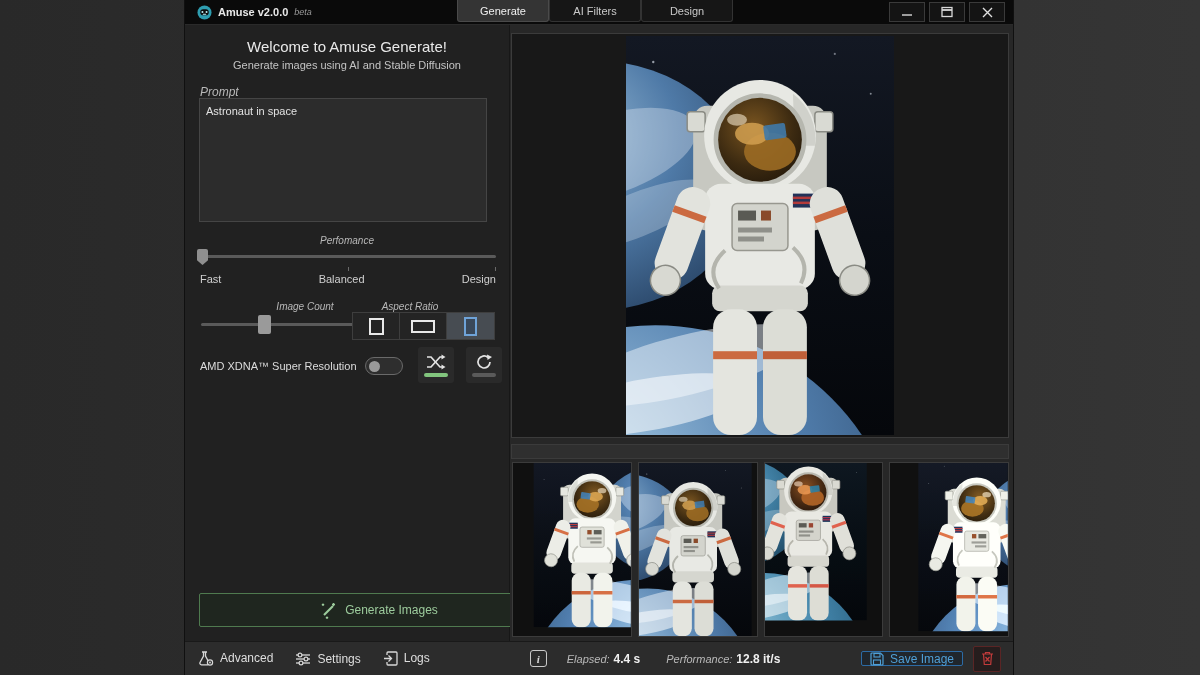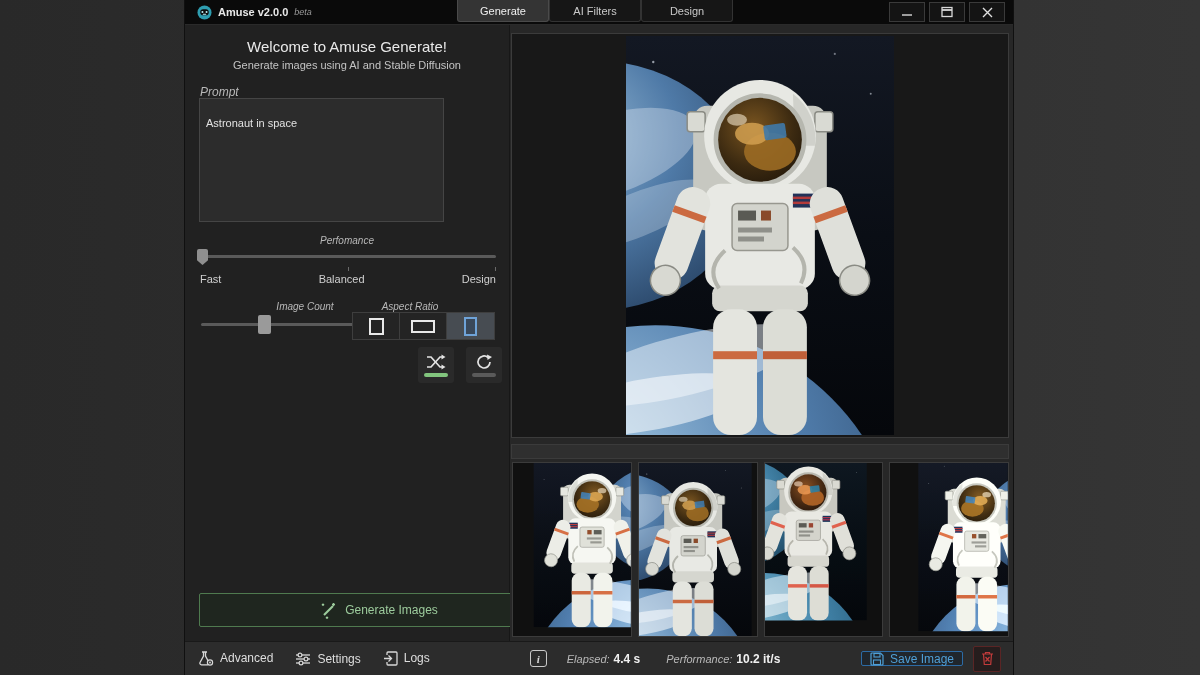--- a/index.html
+++ b/index.html
@@ -30,24 +30,24 @@
 
   
   .left-panel { position:absolute; left:0; top:25px; width:325px; height:616px;
                 background:#212121; border-right:1px solid #171717; }
   .welcome-title { position:absolute; left:0; right:0; top:13px; text-align:center;
                    color:#e9e9e9; font-size:15px; }
   .welcome-sub { position:absolute; left:0; right:0; top:34px; text-align:center;
                  color:#c4c4c4; font-size:11px; }
   .prompt-label { position:absolute; left:15px; top:60px; color:#b8b8b8;
                   font-size:12px; font-style:italic; }
-  .prompt-input { position:absolute; left:14px; top:73px; width:245px; height:124px;
+  .prompt-input { position:absolute; left:14px; top:73px; width:288px; height:124px;
                   background:#2c2c2c; border:1px solid #454545; color:#e2e2e2;
                   font-size:11px; font-family:"Liberation Sans",sans-serif;
-                  padding:18px 6px; resize:none; outline:none; }
+                  padding:6px 6px; resize:none; outline:none; }
 
   .perf-label { position:absolute; left:0; right:0; top:210px; text-align:center;
                 color:#b8b8b8; font-size:10px; font-style:italic; }
   .perf-track { position:absolute; left:15px; top:230px; width:296px; height:3px;
                 background:#5a5a5a; border-radius:2px; }
   .perf-thumb { position:absolute; left:12px; top:224px; width:11px; height:16px;
                 background:#8f8f8f; border-radius:2px 2px 1px 1px;
                 clip-path:polygon(0 0,100% 0,100% 70%,50% 100%,0 70%); }
   .perf-tick { position:absolute; top:242px; width:1px; height:4px; background:#6a6a6a; }
   .perf-names { position:absolute; left:15px; top:248px; width:296px; display:flex;
@@ -269,20 +269,26 @@
           <div class="shape-square"></div>
         </div>
         <div class="ratio-btn">
           <div class="shape-landscape"></div>
         </div>
         <div class="ratio-btn selected">
           <div class="shape-portrait"></div>
         </div>
       </div>
 
+      <div class="sr-row">
+        <span class="sr-label">AMD XDNA™ Super Resolution</span>
+        <div class="toggle">
+          <div class="toggle-knob"></div>
+        </div>
+      </div>
       <div class="iconbtn-row">
         <div class="icon-toggle">
           <svg width="20" height="16" viewBox="0 0 20 16">
             <path d="M1 3 h4 l9 10 h3" fill="none" stroke="#e4e4e4" stroke-width="1.7"></path>
             <path d="M1 13 h4 l9 -10 h3" fill="none" stroke="#e4e4e4" stroke-width="1.7"></path>
             <path d="M15.5 0.5 L19.5 3 L15.5 5.5 Z" fill="#e4e4e4"></path>
             <path d="M15.5 10.5 L19.5 13 L15.5 15.5 Z" fill="#e4e4e4"></path>
           </svg>
           <div class="icon-underline u-green"></div>
         </div>
@@ -366,21 +372,21 @@
       </div>
       <div class="info-btn">
         <span>i</span>
       </div>
       <div class="stat">
         <span class="stat-label">Elapsed:</span>
         <span class="stat-value">4.4 s</span>
       </div>
       <div class="stat">
         <span class="stat-label">Performance:</span>
-        <span class="stat-value">10.2 it/s</span>
+        <span class="stat-value">12.8 it/s</span>
       </div>
       <div class="save-btn">
         <svg width="14" height="14" viewBox="0 0 14 14">
           <path d="M1 2 a1 1 0 0 1 1 -1 h8.5 L13 3.5 V12 a1 1 0 0 1 -1 1 H2 a1 1 0 0 1 -1 -1 Z" fill="none" stroke="#4f9fd6" stroke-width="1.2"></path>
           <rect x="4" y="1.5" width="6" height="3.5" fill="none" stroke="#4f9fd6" stroke-width="1.1"></rect>
           <rect x="3.5" y="8" width="7" height="4.5" fill="none" stroke="#4f9fd6" stroke-width="1.1"></rect>
         </svg>
         <span>Save Image</span>
       </div>
       <div class="trash-btn">

